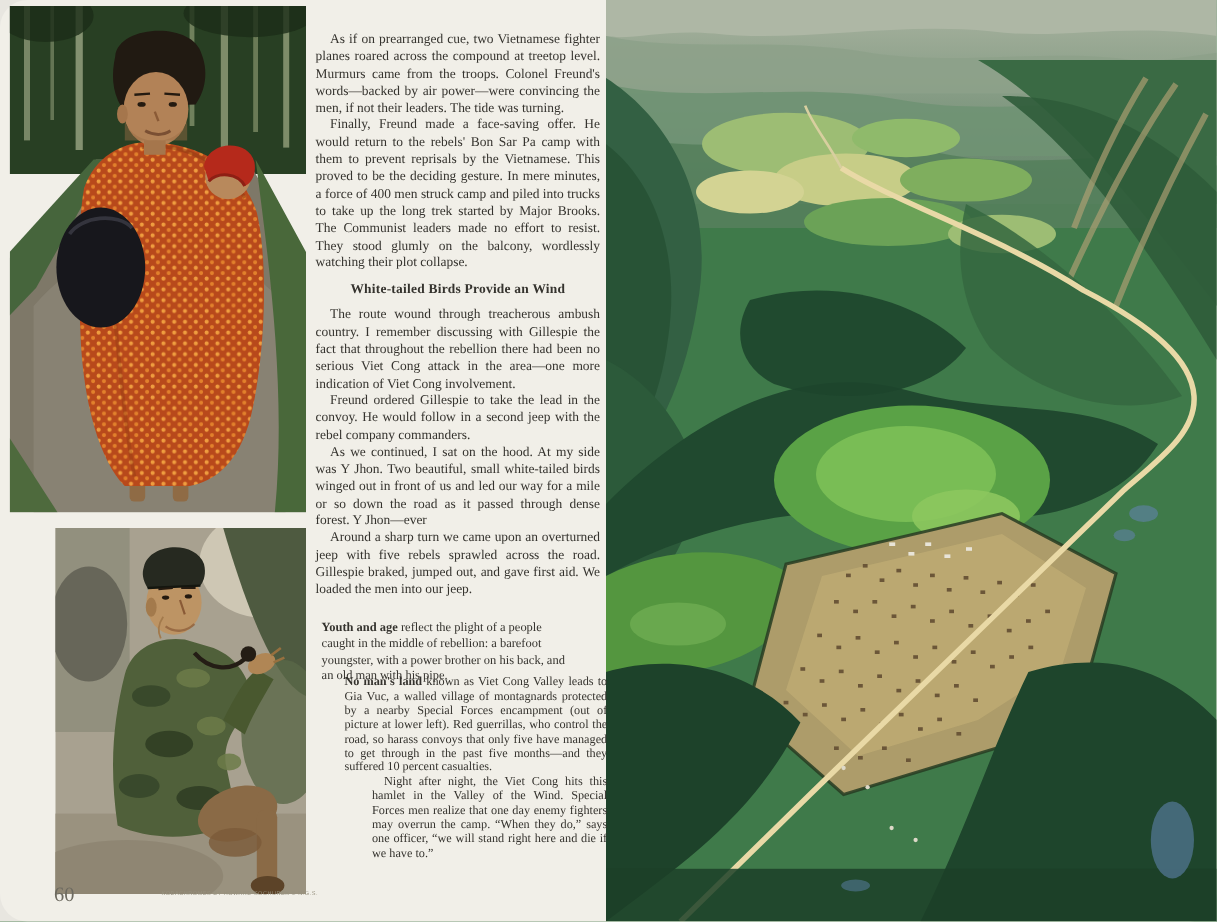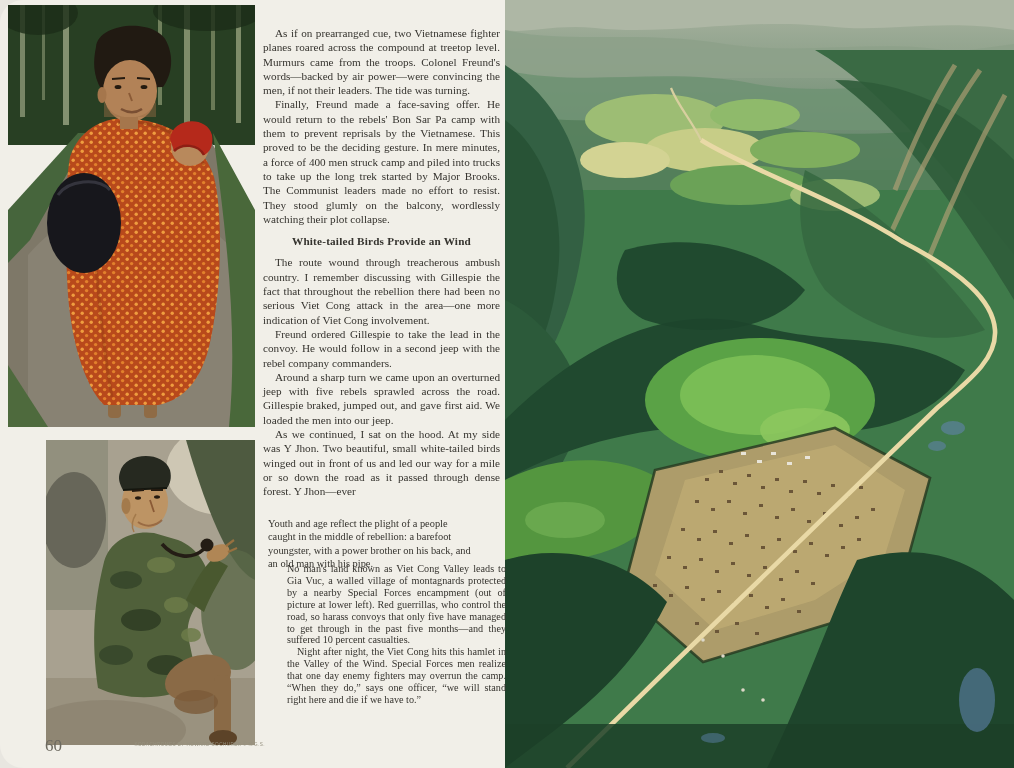--- a/index.html
+++ b/index.html
@@ -18,22 +18,22 @@
   .textcol p{margin:0;text-indent:12px;}
   .subhead{font-weight:bold;text-align:center;text-indent:0 !important;
            margin:8px 0 7px 0 !important;letter-spacing:.2px;}
   
   .caption1{position:absolute;left:268px;top:517px;width:208px;
             font-size:10.4px;line-height:13.4px;}
   .caption1 p{margin:0;}
   .caption2{position:absolute;left:287px;top:563px;width:219px;
             font-size:10.2px;line-height:11.9px;text-align:justify;}
   .caption2 p{margin:0;}
-  .caption2 p.cont{text-indent:10px;}
-  .cap-lead{font-weight:normal;}
+  .caption2 p.cont{text-indent:10px;margin-left:23px;}
+  .cap-lead{font-weight:bold;}
   
   .pagenum{position:absolute;left:45px;top:736px;font-size:17px;color:#6d6a60;}
   .credit{position:absolute;left:110px;top:742px;width:155px;text-align:right;
           font-size:4.6px;letter-spacing:.45px;color:#96917f;
           font-family:"Liberation Sans", sans-serif;}
 </style>
 </head>
 <body>
 
 <div class="spread">
@@ -298,22 +298,22 @@
       <ellipse cx="208" cy="738" rx="12" ry="5" fill="#4b7086" opacity=".7"></ellipse>
     </svg>
   </div>
 
   <div class="textcol">
     <p>As if on prearranged cue, two Vietnamese fighter planes roared across the compound at treetop level. Murmurs came from the troops. Colonel Freund's words—backed by air power—were convincing the men, if not their leaders. The tide was turning.</p>
     <p>Finally, Freund made a face-saving offer. He would return to the rebels' Bon Sar Pa camp with them to prevent reprisals by the Vietnamese. This proved to be the deciding gesture. In mere minutes, a force of 400 men struck camp and piled into trucks to take up the long trek started by Major Brooks. The Communist leaders made no effort to resist. They stood glumly on the balcony, wordlessly watching their plot collapse.</p>
     <p class="subhead">White-tailed Birds Provide an Wind</p>
     <p>The route wound through treacherous ambush country. I remember discussing with Gillespie the fact that throughout the rebellion there had been no serious Viet Cong attack in the area—one more indication of Viet Cong involvement.</p>
     <p>Freund ordered Gillespie to take the lead in the convoy. He would follow in a second jeep with the rebel company commanders.</p>
+    <p>As we continued, I sat on the hood. At my side was Y Jhon. Two beautiful, small white-tailed birds winged out in front of us and led our way for a mile or so down the road as it passed through dense forest. Y Jhon—ever</p>
     <p>Around a sharp turn we came upon an overturned jeep with five rebels sprawled across the road. Gillespie braked, jumped out, and gave first aid. We loaded the men into our jeep.</p>
-    <p>As we continued, I sat on the hood. At my side was Y Jhon. Two beautiful, small white-tailed birds winged out in front of us and led our way for a mile or so down the road as it passed through dense forest. Y Jhon—ever</p>
   </div>
 
   <div class="caption1">
     <p>
       <span class="cap-lead">Youth and age</span>
       <span>reflect the plight of a people caught in the middle of rebellion: a barefoot youngster, with a power brother on his back, and an old man with his pipe.</span>
     </p>
   </div>
 
   <div class="caption2">

